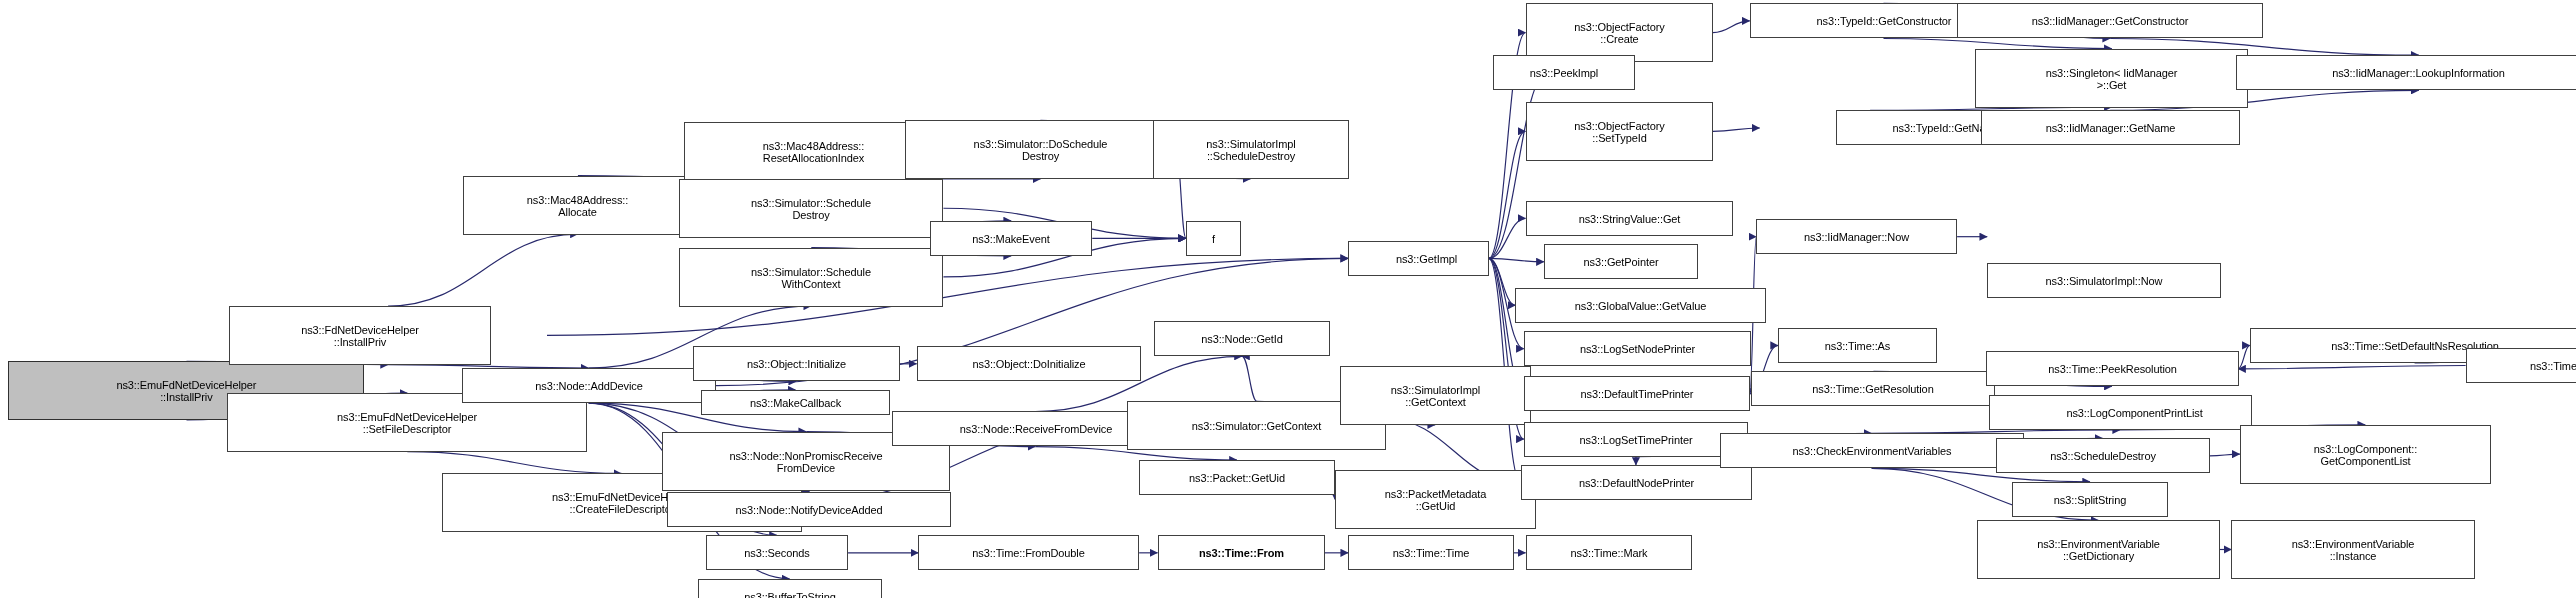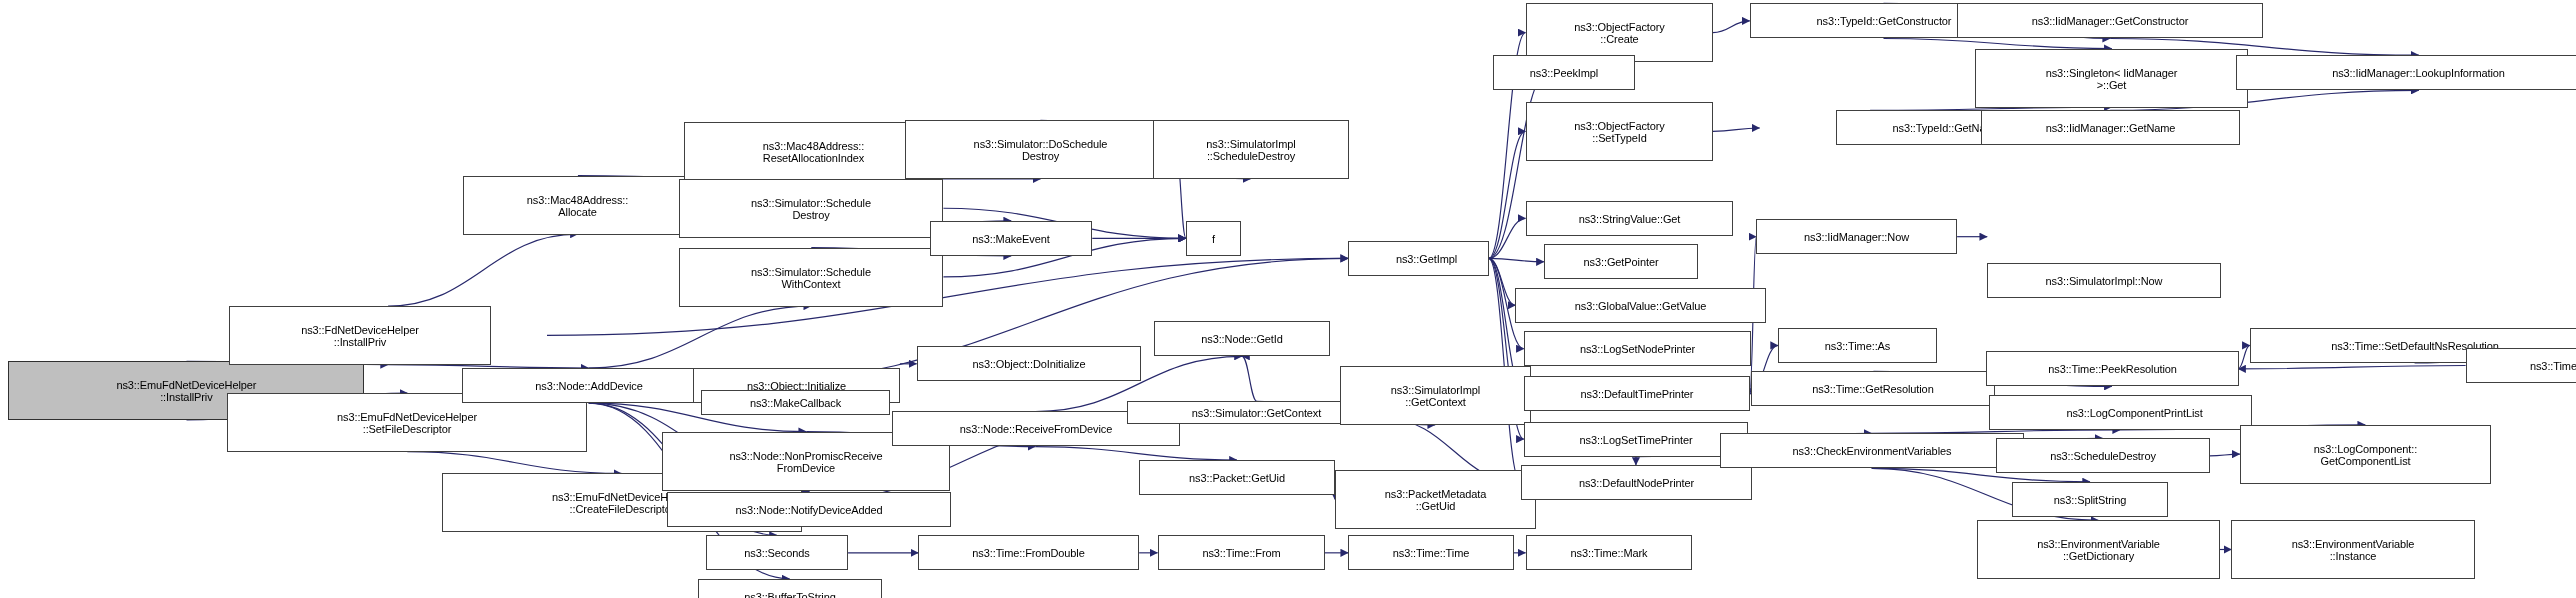--- a/index.html
+++ b/index.html
@@ -140,40 +140,40 @@
 ::CreateFileDescriptor</div>
       <div class="node" style="left: 462px; top: 368px; width: 254px; height: 35px;">ns3::Node::AddDevice</div>
       <div class="node" style="left: 463px; top: 176px; width: 229px; height: 59px;">ns3::Mac48Address::
 Allocate</div>
       <div class="node" style="left: 684px; top: 122px; width: 259px; height: 59px;">ns3::Mac48Address::
 ResetAllocationIndex</div>
       <div class="node" style="left: 679px; top: 179px; width: 264px; height: 59px;">ns3::Simulator::Schedule
 Destroy</div>
       <div class="node" style="left: 679px; top: 248px; width: 264px; height: 59px;">ns3::Simulator::Schedule
 WithContext</div>
-      <div class="node" style="left: 693px; top: 346px; width: 207px; height: 35px; margin-top: 22px;">ns3::Object::Initialize</div>
+      <div class="node" style="left: 693px; top: 346px; width: 207px; height: 35px;">ns3::Object::Initialize</div>
       <div class="node" style="left: 701px; top: 390px; width: 189px; height: 25px;">ns3::MakeCallback</div>
       <div class="node" style="left: 662px; top: 432px; width: 288px; height: 59px;">ns3::Node::NonPromiscReceive
 FromDevice</div>
       <div class="node" style="left: 667px; top: 492px; width: 284px; height: 35px;">ns3::Node::NotifyDeviceAdded</div>
       <div class="node" style="left: 706px; top: 535px; width: 142px; height: 35px;">ns3::Seconds</div>
       <div class="node" style="left: 698px; top: 579px; width: 184px; height: 35px;">ns3::BufferToString</div>
       <div class="node" style="left: 905px; top: 120px; width: 271px; height: 59px;">ns3::Simulator::DoSchedule
 Destroy</div>
       <div class="node" style="left: 1153px; top: 120px; width: 196px; height: 59px;">ns3::SimulatorImpl
 ::ScheduleDestroy</div>
       <div class="node" style="left: 930px; top: 221px; width: 162px; height: 35px;">ns3::MakeEvent</div>
       <div class="node" style="left: 1186px; top: 221px; width: 55px; height: 35px;">f</div>
       <div class="node" style="left: 917px; top: 346px; width: 224px; height: 35px;">ns3::Object::DoInitialize</div>
       <div class="node" style="left: 892px; top: 411px; width: 288px; height: 35px;">ns3::Node::ReceiveFromDevice</div>
       <div class="node" style="left: 918px; top: 535px; width: 221px; height: 35px;">ns3::Time::FromDouble</div>
       <div class="node" style="left: 1154px; top: 321px; width: 176px; height: 35px;">ns3::Node::GetId</div>
-      <div class="node" style="left: 1127px; top: 401px; width: 259px; height: 23px;">ns3::Simulator::GetContext</div>
+      <div class="node" style="left: 1127px; top: 401px; width: 259px; height: 49px;">ns3::Simulator::GetContext</div>
       <div class="node" style="left: 1139px; top: 460px; width: 196px; height: 35px;">ns3::Packet::GetUid</div>
-      <div class="node" style="left: 1158px; top: 535px; width: 167px; height: 35px;">ns3::Time::From</div>
+      <div class="node" style="left: 1158px; top: 535px; width: 167px; height: 35px; font-weight: bold;">ns3::Time::From</div>
       <div class="node" style="left: 1340px; top: 366px; width: 191px; height: 59px;">ns3::SimulatorImpl
 ::GetContext</div>
       <div class="node" style="left: 1335px; top: 470px; width: 201px; height: 59px;">ns3::PacketMetadata
 ::GetUid</div>
       <div class="node" style="left: 1348px; top: 535px; width: 166px; height: 35px;">ns3::Time::Time</div>
       <div class="node" style="left: 1348px; top: 241px; width: 141px; height: 35px; padding-left: 16px;">ns3::GetImpl</div>
       <div class="node" style="left: 1526px; top: 535px; width: 166px; height: 35px;">ns3::Time::Mark</div>
       <div class="node" style="left: 1526px; top: 3.3px; width: 187px; height: 59px;">ns3::ObjectFactory
 ::Create</div>
       <div class="node" style="left: 1493px; top: 55px; width: 142px; height: 35px;">ns3::PeekImpl</div>

